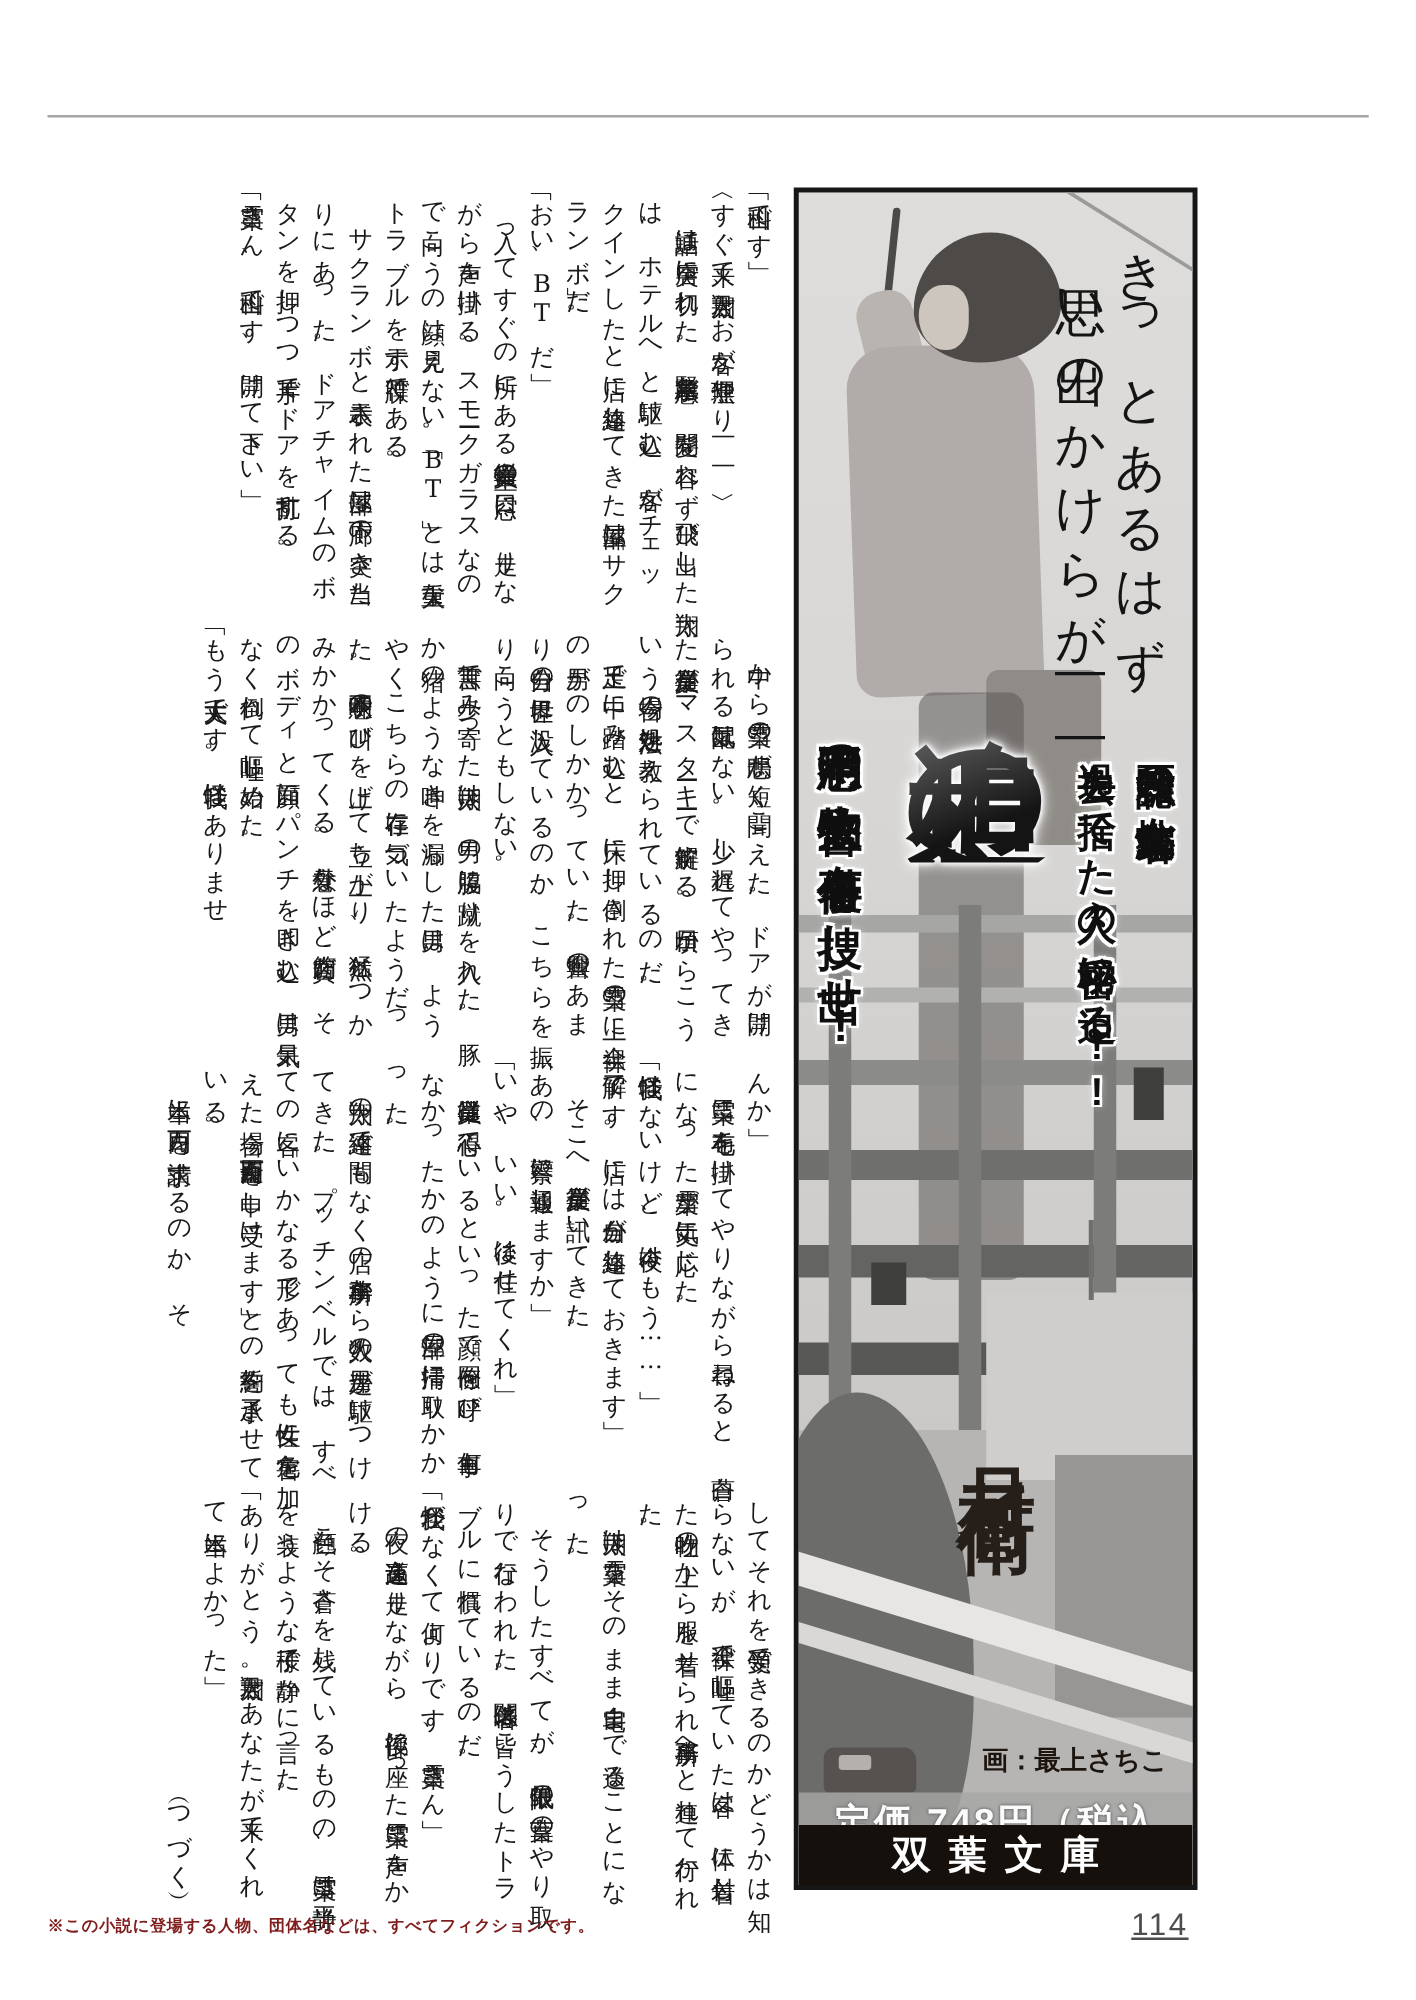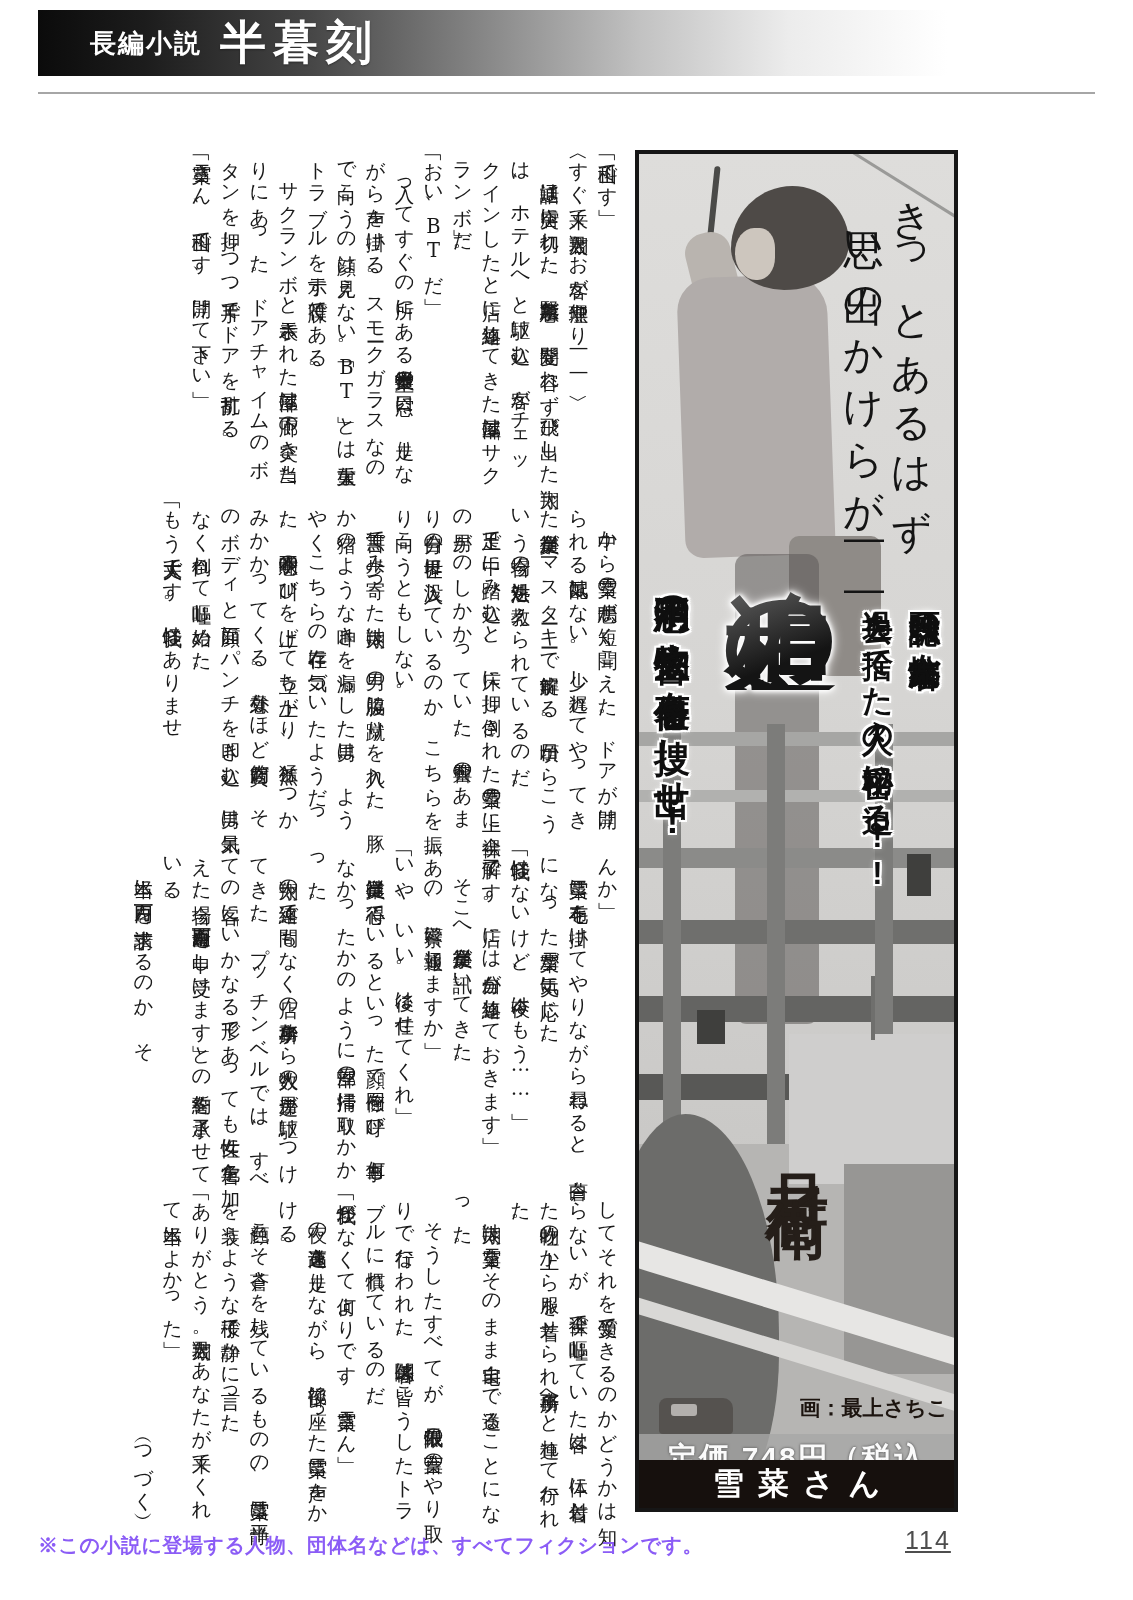--- a/index.html
+++ b/index.html
@@ -77,45 +77,41 @@
   .tag-right{right:6px;top:432px;font-size:31px;line-height:47px;letter-spacing:1.5px;}
   .tag-left{left:8px;top:412px;font-size:36px;letter-spacing:1.5px;}
   .book-title{left:68px;top:348px;font-family:"DejaVu Serif","Liberation Serif",serif;
     font-weight:700;font-size:112px;letter-spacing:12px;color:#1d1d1d;z-index:5;
     background:linear-gradient(160deg,#ababab 0%,#707070 30%,#141414 78%);
     -webkit-background-clip:text;background-clip:text;
     filter:drop-shadow(0 0 2px #fff) drop-shadow(0 0 2px #fff) drop-shadow(0 0 5px rgba(255,255,255,.85));}
   @supports (-webkit-background-clip: text){.book-title{-webkit-text-fill-color:transparent;}}
   .author{left:116px;top:972px;font-family:"DejaVu Serif","Liberation Serif",serif;
     font-size:62px;font-weight:600;color:#251e19;letter-spacing:8px;z-index:6;}
-  .credit{right:6px;top:1240px;font-family:"Liberation Sans",sans-serif;font-weight:700;
+  .credit{right:20px;top:1240px;font-family:"Liberation Sans",sans-serif;font-weight:700;
     font-size:21px;color:#1c140f;z-index:6;}
   .price-strip{left:0;top:1280px;width:315px;height:44px;background:rgba(168,168,166,.8);z-index:6;}
   .price{left:0;top:1284px;width:315px;text-align:center;font-family:"Liberation Sans",sans-serif;
     font-weight:700;font-size:30px;color:#fbfbfb;letter-spacing:2px;z-index:7;
     text-shadow:0 0 3px #6a6a6a,0 0 2px #6a6a6a;}
   .publisher{left:0;bottom:0;width:315px;height:48px;background:#16100d;color:#fff;
     display:flex;align-items:center;justify-content:center;font-family:"Liberation Sans",sans-serif;
     font-weight:700;font-size:31px;letter-spacing:14px;text-indent:14px;z-index:8;}
 
   
   .disclaimer{position:absolute;left:38px;top:1532px;font-family:"Liberation Sans",sans-serif;
-    font-weight:700;font-size:20px;color:#8b5cf6;letter-spacing:.5px;}
+    font-weight:700;font-size:13px;color:#7f1d1d;letter-spacing:.5px;}
   .pagenum{position:absolute;left:905px;top:1526px;font-family:"Liberation Sans",sans-serif;
     font-size:25px;color:#4d4d4d;letter-spacing:2px;text-decoration:underline;}
 </style>
 </head>
 <body>
 
 <div class="page">
 
-  <div class="header-bar">
-    <span class="header-cat">長編小説</span>
-    <span class="header-ttl">半暮刻</span>
-  </div>
   <div class="header-rule"></div>
 
   <div class="band band-1">「山科です」
 〈すぐ来て翔太君、お客が無理やり——〉
 　通話は唐突に切れた。緊急事態だ。間髪を容れず飛び出した翔太は、ホテルへと駆け込む。客がチェックインしたと店に連絡してきた部屋は「サクランボ」だ。
 「おい、BTだ」
 　入ってすぐの所にある従業員室の窓口に、走りながら声を掛ける。スモークガラスなので向こうの顔は見えない。「BT」とは重大なトラブルを示す符牒である。
 　サクランボと表示された部屋は廊下の突き当たりにあった。ドアチャイムのボタンを押しつつ片手でドアを乱打する。
 「雪菜さん、山科です、開けて下さい」</div>
   <div class="band band-2">　中から雪菜の悲鳴が短く聞こえた。ドアが開けられる気配はない。少し遅れてやってきた従業員がマスターキーで解錠する。日頃からこういう場合の対処法を教えられているのだ。
@@ -177,19 +173,19 @@
     <div class="v catch catch-1">きっとあるはず</div>
     <div class="v catch catch-2">思い出のかけらが――</div>
     <div class="v tag tag-right outline-w" style="white-space:pre-wrap;">映画雑誌の女性編集者が
 過去を捨てた人々の秘密に迫る!!</div>
     <div class="v book-title">追想の探偵</div>
     <div class="v tag tag-left outline-w">消息不明の大物監督や有名俳優を捜し出せ!</div>
     <div class="v author">月村了衛</div>
     <div class="credit">画：最上さちこ</div>
     <div class="price-strip"></div>
     <div class="price">定価 748円（税込み）</div>
-    <div class="publisher">雪菜さん</div>
+    <div class="publisher">双葉文庫</div>
   </div>
 
   <div class="disclaimer">※この小説に登場する人物、団体名などは、すべてフィクションです。</div>
   <div class="pagenum">114</div>
 
 </div>
 
 </body></html>

